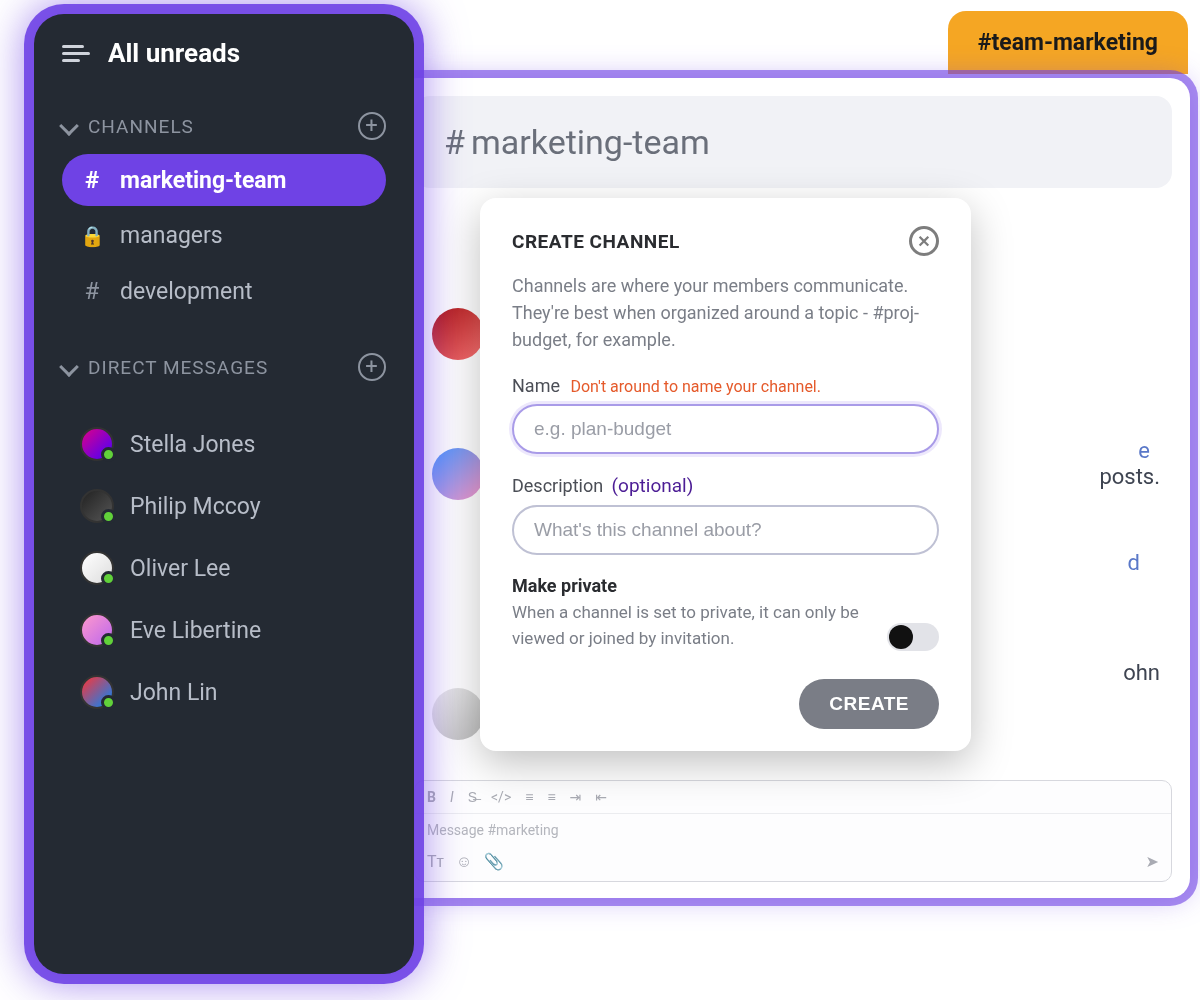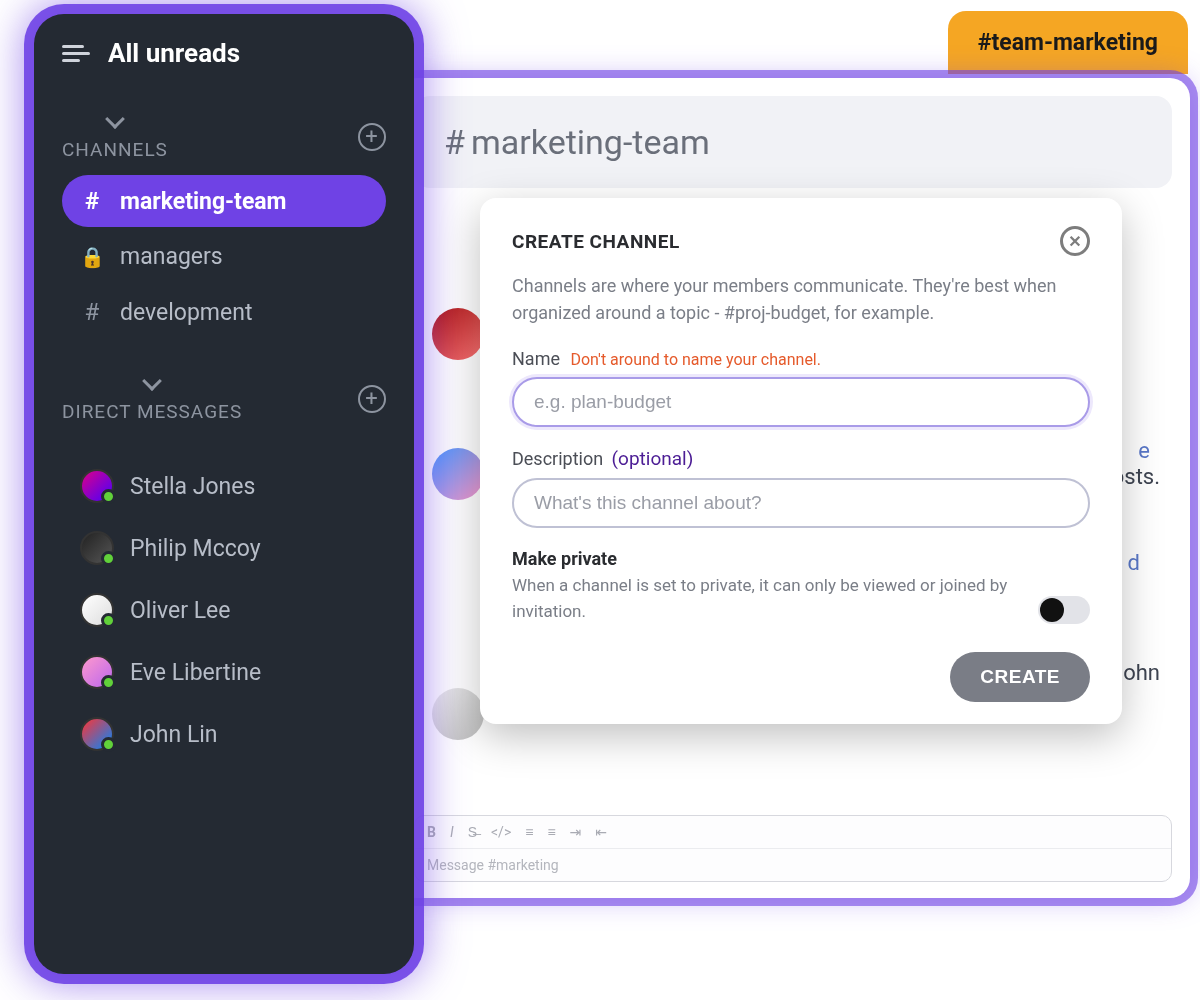--- a/index.html
+++ b/index.html
@@ -81,21 +81,21 @@
 }
 .sb-section-head {
   display:flex;
   align-items:center;
   justify-content:space-between;
   color:#8d94a0;
   font-size:19px;
   letter-spacing:1px;
   padding: 10px 6px;
 }
-.sb-section-head .left { display:flex; align-items:center; gap:12px;flex-direction:column; }
+.sb-section-head .left { display:flex; align-items:center; gap:12px; }
 .chev { width:14px; height:14px; border-left:3px solid #8d94a0; border-bottom:3px solid #8d94a0; transform:rotate(-45deg); }
 .plus-ring {
   width:28px;height:28px;border:2.5px solid #8d94a0;border-radius:50%;
   display:flex;align-items:center;justify-content:center;color:#8d94a0;font-weight:400;font-size:22px;line-height:1;
 }
 
 .channel-item, .dm-item {
   display:flex;
   align-items:center;
   gap:16px;
@@ -155,21 +155,21 @@
   color:#5a78c8;
   font-size:22px;
   white-space:nowrap;
 }
 
 
 .modal {
   position:absolute;
   top:198px;
   left:480px;
-  width:642px;
+  width:491px;
   background:#fff;
   border-radius:16px;
   box-shadow:0 12px 40px rgba(0,0,0,.25);
   padding:28px 32px 22px;
   z-index:10;
 }
 .modal-head{display:flex;justify-content:space-between;align-items:center;margin-bottom:16px}
 .modal-title{font-size:19px;font-weight:700;letter-spacing:.5px;color:#2a2c30}
 .close-ring{width:30px;height:30px;border:3px solid #7d7d7d;border-radius:50%;display:flex;align-items:center;justify-content:center;font-size:16px;color:#7d7d7d;cursor:pointer;font-weight:700}
 .modal-desc{color:#7a7e87;font-size:18px;line-height:1.5;margin-bottom:22px}
@@ -342,20 +342,28 @@
       <span><b>B</b></span>
       <span><i>I</i></span>
       <span>S̶</span>
       <span>&lt;/&gt;</span>
       <span>≡</span>
       <span>≡</span>
       <span>⇥</span>
       <span>⇤</span>
     </div>
     <div class="composer-body">Message #marketing</div>
+    <div class="composer-footer">
+      <span class="left">
+        <span>Tᴛ</span>
+        <span>☺</span>
+        <span>📎</span>
+      </span>
+      <span class="send-icon">➤</span>
+    </div>
   </div>
 </main>
 
 <div class="modal">
   <div class="modal-head">
     <span class="modal-title">CREATE CHANNEL</span>
     <span class="close-ring">✕</span>
   </div>
   <p class="modal-desc">Channels are where your members communicate. They're best when organized around a topic - #proj-budget, for example.</p>
 

